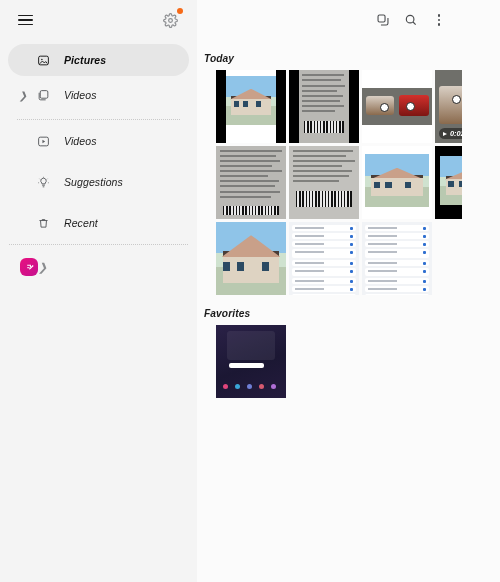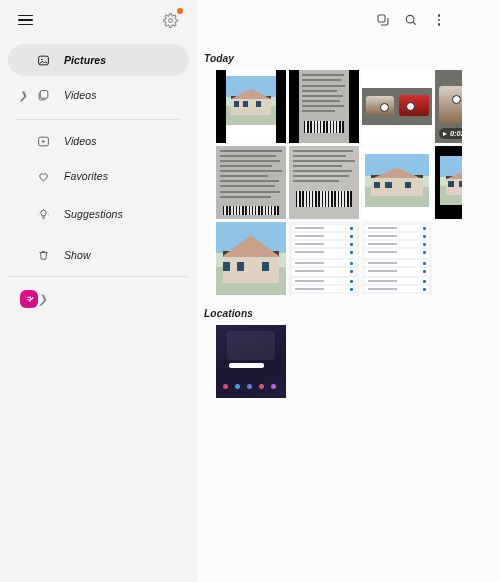--- a/index.html
+++ b/index.html
@@ -248,29 +248,20 @@
         <span class="sb-ico">
           <svg width="13" height="13" viewBox="0 0 24 24" fill="none" stroke="currentColor" stroke-width="1.8">
             <rect x="3" y="4" width="18" height="16" rx="3"></rect>
             <path d="M10 8.8l5 3.2-5 3.2z" fill="currentColor" stroke="none"></path>
           </svg>
         </span>
         <span class="sb-label">Videos</span>
       </div>
       <div class="sb-gap"></div>
 
-      <div class="sb-item">
-        <span class="exp"></span>
-        <span class="sb-ico">
-          <svg width="13" height="13" viewBox="0 0 24 24" fill="none" stroke="currentColor" stroke-width="1.8">
-            <path d="M12 20s-7-4.3-7-9a4 4 0 0 1 7-2.6A4 4 0 0 1 19 11c0 4.7-7 9-7 9z"></path>
-          </svg>
-        </span>
-        <span class="sb-label">Favorites</span>
-      </div>
       <div class="sb-gap"></div>
 
       <div class="sb-gap"></div>
 
       <div class="sb-item">
         <span class="exp"></span>
         <span class="sb-ico">
           <svg width="13" height="13" viewBox="0 0 24 24" fill="none" stroke="currentColor" stroke-width="1.7">
             <path d="M9.5 17h5M10.5 20h3"></path>
             <path d="M12 4a5 5 0 0 1 3 9v1.5H9V13a5 5 0 0 1 3-9z"></path>
@@ -286,21 +277,21 @@
       <div class="sb-gap"></div>
 
       <div class="sb-item">
         <span class="exp"></span>
         <span class="sb-ico">
           <svg width="13" height="13" viewBox="0 0 24 24" fill="none" stroke="currentColor" stroke-width="1.8">
             <path d="M4.5 6.5h15M9.5 6.5V4.8h5v1.7"></path>
             <path d="M6.5 6.5l1 12.2h9l1-12.2"></path>
           </svg>
         </span>
-        <span class="sb-label">Show</span>
+        <span class="sb-label">Recent</span>
       </div>
     </div>
 
     <div class="sb-divider"></div>
 
     <div class="studio-row">
       <span class="studio-ico">
         <svg width="11" height="11" viewBox="0 0 24 24" fill="none" stroke="#ffffff" stroke-width="2.2">
           <path d="M7 7h7v4"></path>
             <path d="M7 12.5h5"></path>
@@ -480,21 +471,21 @@
             <div class="card" style="height:9px"></div>
               <div class="card"></div>
             <div class="card" style="height:8px"></div>
               <div class="card"></div>
             <div class="card"></div>
               <div class="card"></div>
           </div>
         </div>
       </div>
 
-      <div class="section-title">Locations</div>
+      <div class="section-title">Favorites</div>
       <div class="grid">
         <div class="cell">
           <div class="tn phone">
             <div class="panel"></div>
             <div class="bar"></div>
             <div class="dot" style="left:10%;bottom:12%;background:#e0457b"></div>
             <div class="dot" style="left:27%;bottom:12%;background:#3aa7d8"></div>
             <div class="dot" style="left:44%;bottom:12%;background:#6f7fd6"></div>
             <div class="dot" style="left:61%;bottom:12%;background:#d65a6f"></div>
             <div class="dot" style="left:78%;bottom:12%;background:#b06fd6"></div>

